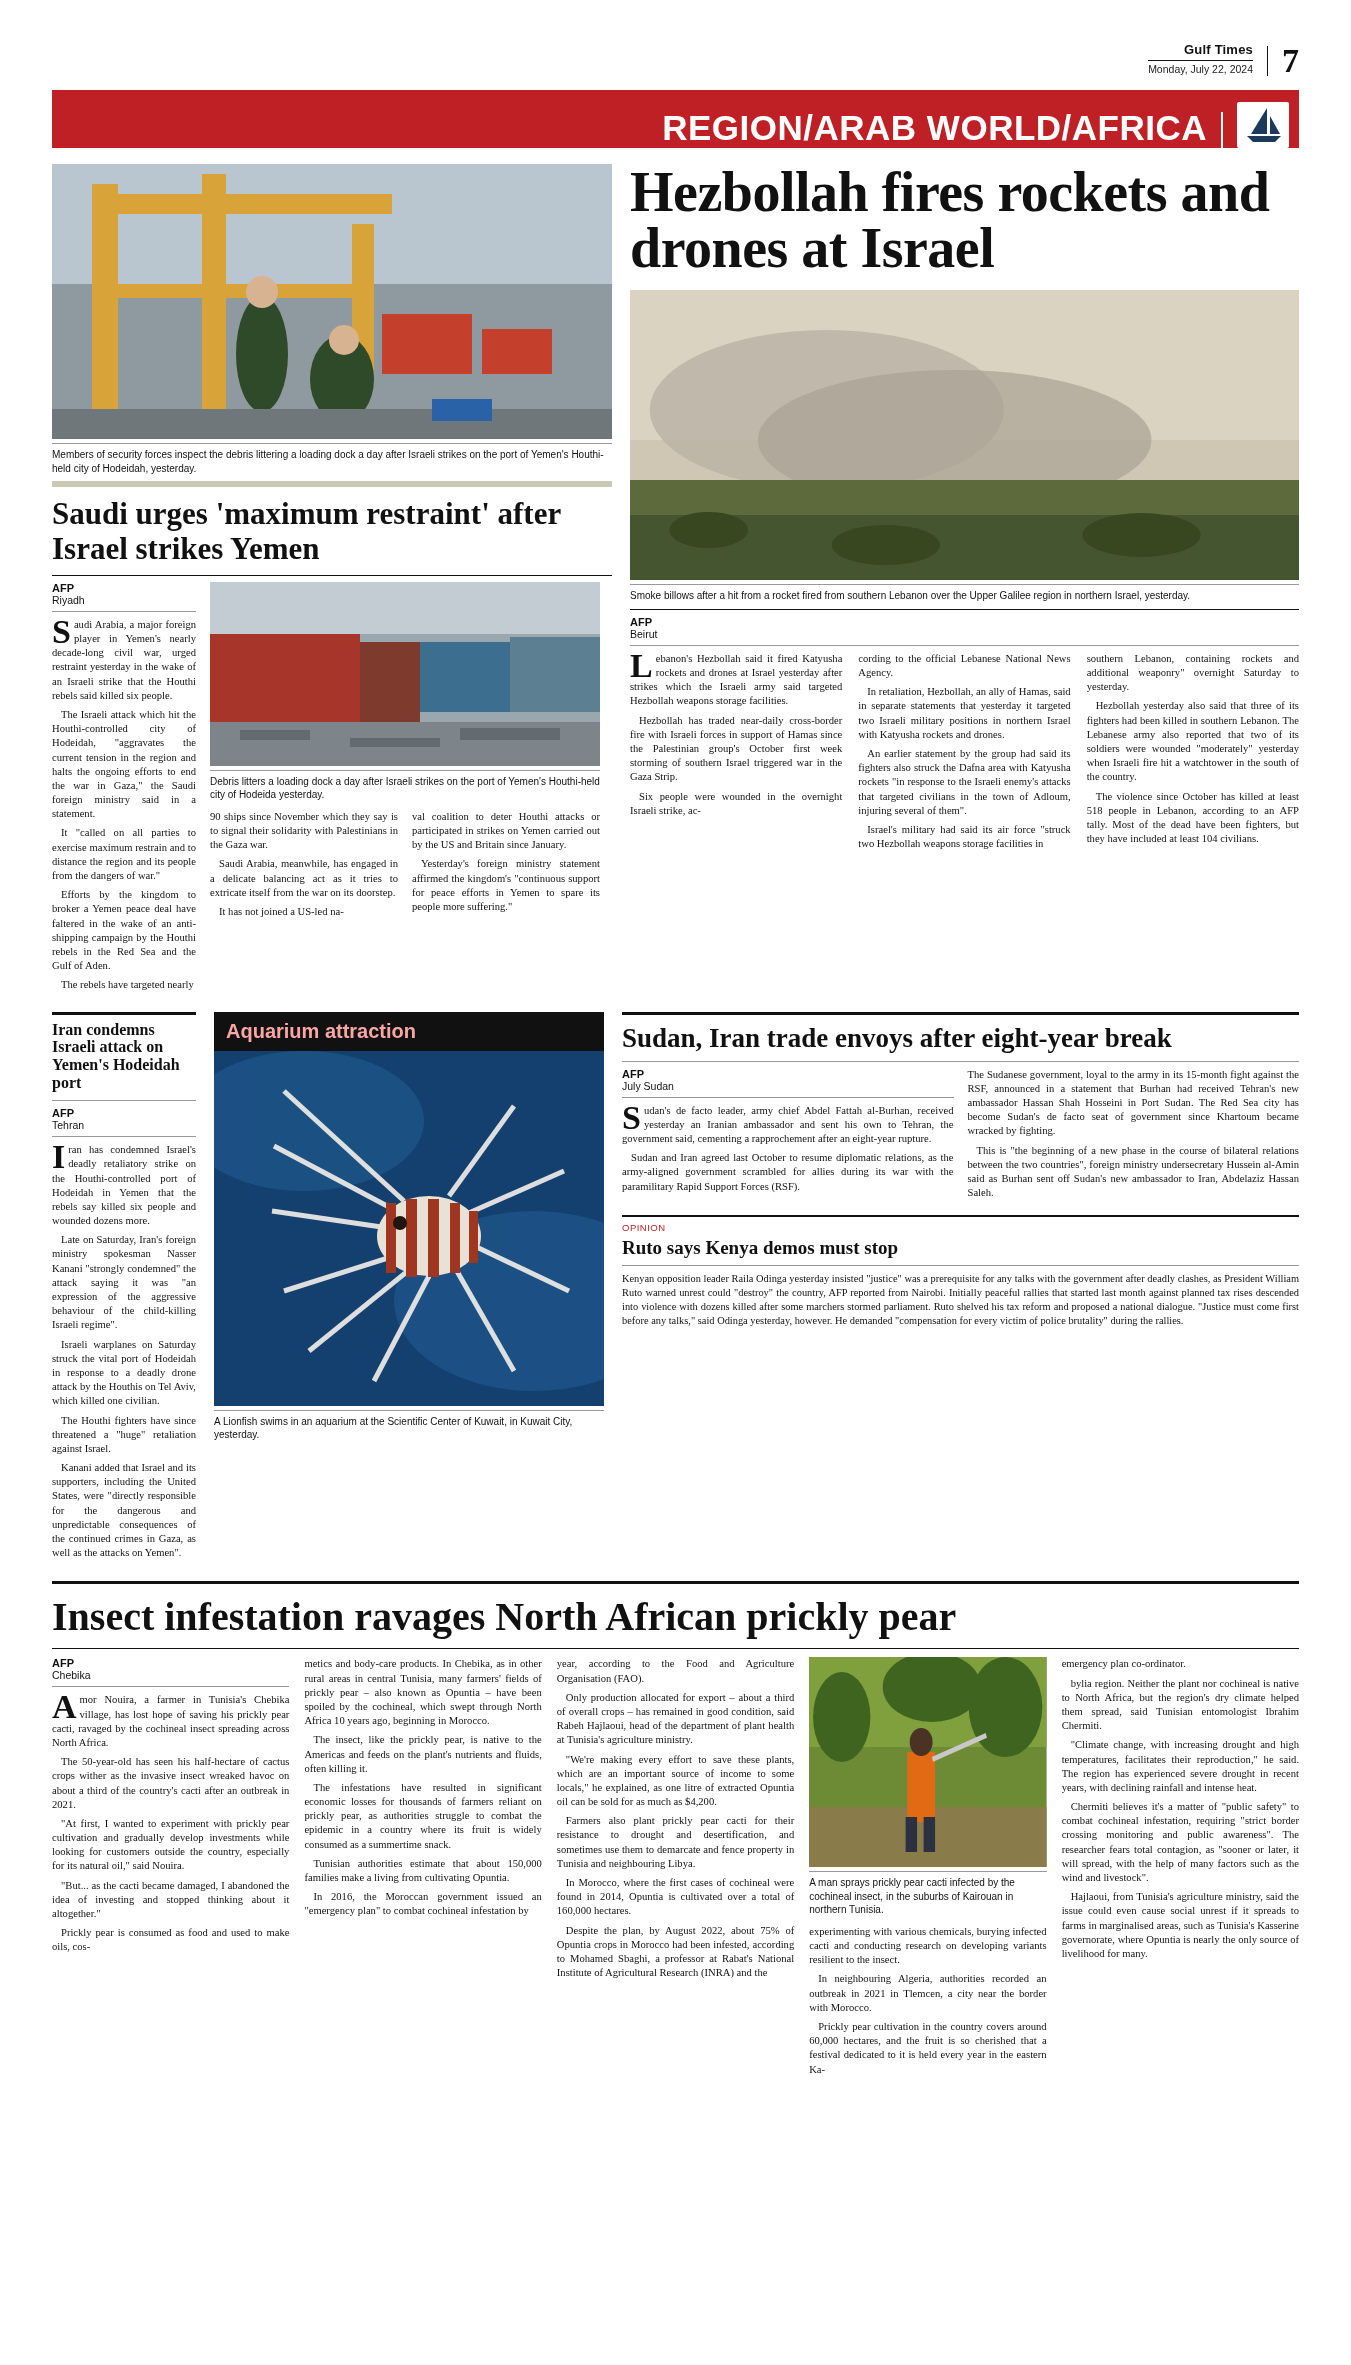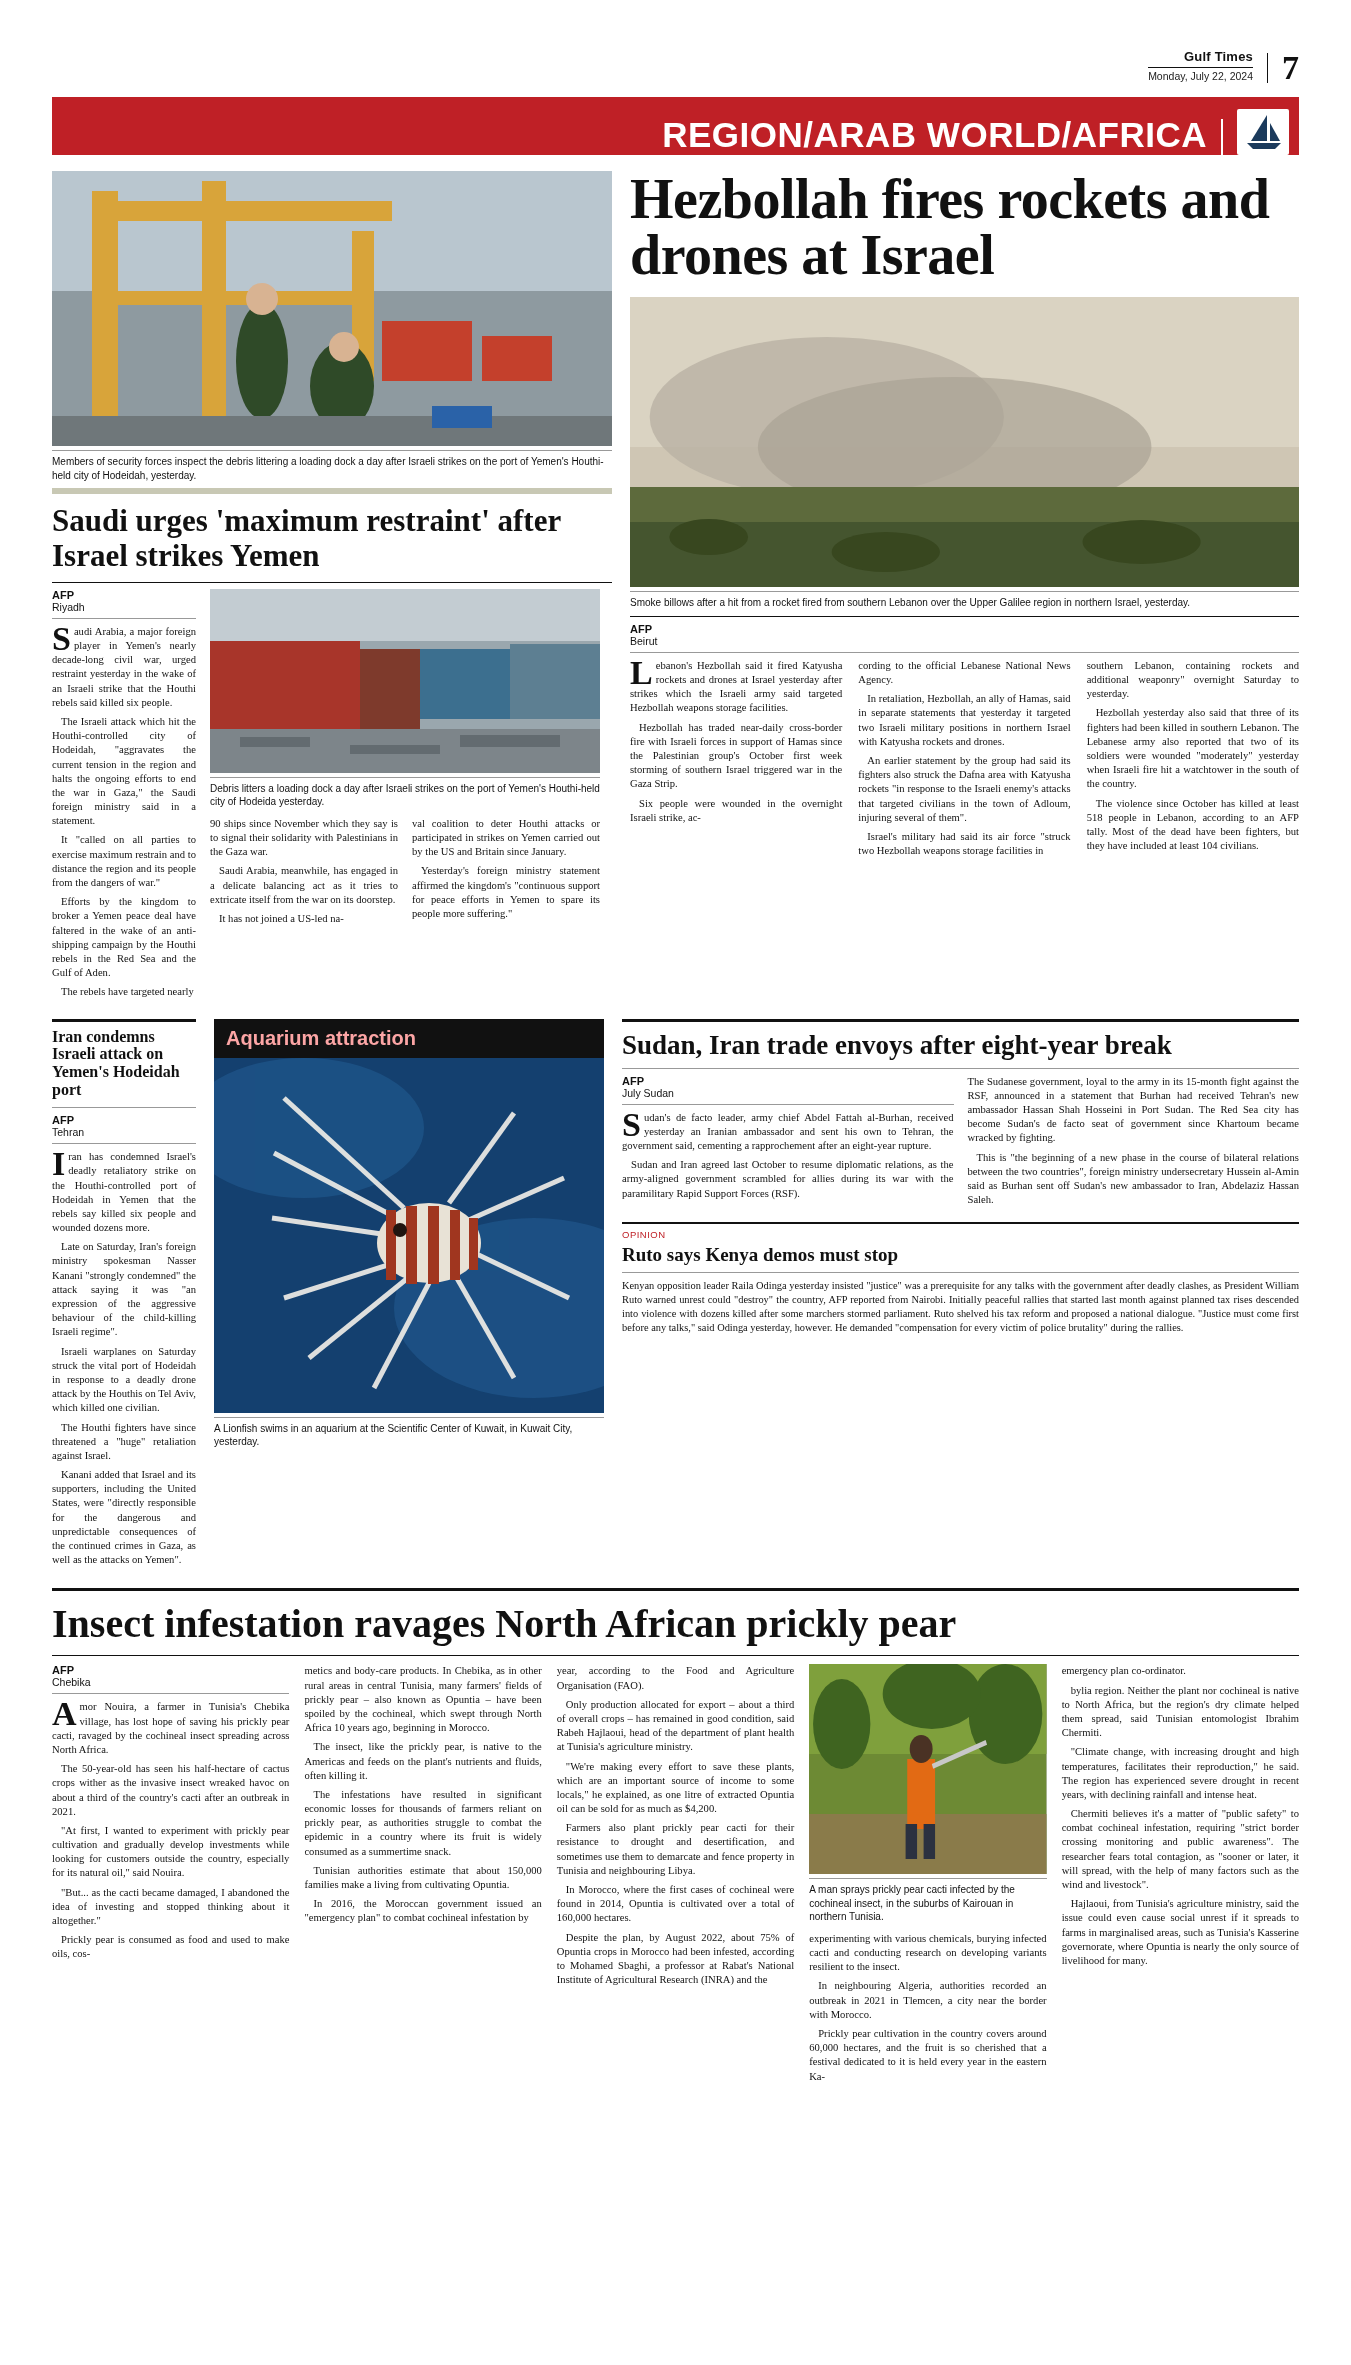--- a/index.html
+++ b/index.html
@@ -3,21 +3,21 @@
 <meta charset="utf-8">
 <style>
   html,body{margin:0;padding:0;background:#ffffff;}
   body{width:1351px;height:2365px;font-family:"Liberation Serif",serif;color:#111;}
   .page{position:relative;width:1351px;height:2365px;box-sizing:border-box;padding:0 52px;}
 
   
   .masthead{display:flex;justify-content:flex-end;align-items:flex-end;padding-top:42px;}
   .mast-inner{display:flex;align-items:flex-end;gap:14px;}
   .mast-txt{text-align:right;line-height:1.25;}
-  .mast-title{font-family:"Liberation Sans",sans-serif;font-weight:bold;font-size:13px;letter-spacing:.2px;margin-top:7px;}
+  .mast-title{font-family:"Liberation Sans",sans-serif;font-weight:bold;font-size:13px;letter-spacing:.2px;}
   .mast-date{font-family:"Liberation Sans",sans-serif;font-size:10.5px;color:#222;border-top:1px solid #111;padding-top:2px;margin-top:2px;}
   .mast-pageno{font-family:"Liberation Serif",serif;font-size:34px;font-weight:bold;line-height:.9;padding-left:14px;border-left:1px solid #111;}
 
   
   .banner{margin-top:14px;background:#bf2026;height:58px;display:flex;align-items:flex-end;justify-content:flex-end;padding-right:10px;}
   .banner h1{margin:0;color:#fff;font-family:"Liberation Sans",sans-serif;font-weight:bold;font-size:35px;letter-spacing:.5px;}
   .banner .divider{width:2px;height:36px;background:#fff;margin:0 14px;}
   .banner .logo{width:52px;height:46px;background:#fff;display:flex;align-items:center;justify-content:center;border-radius:2px;}
   .banner .logo svg{display:block;}
 

